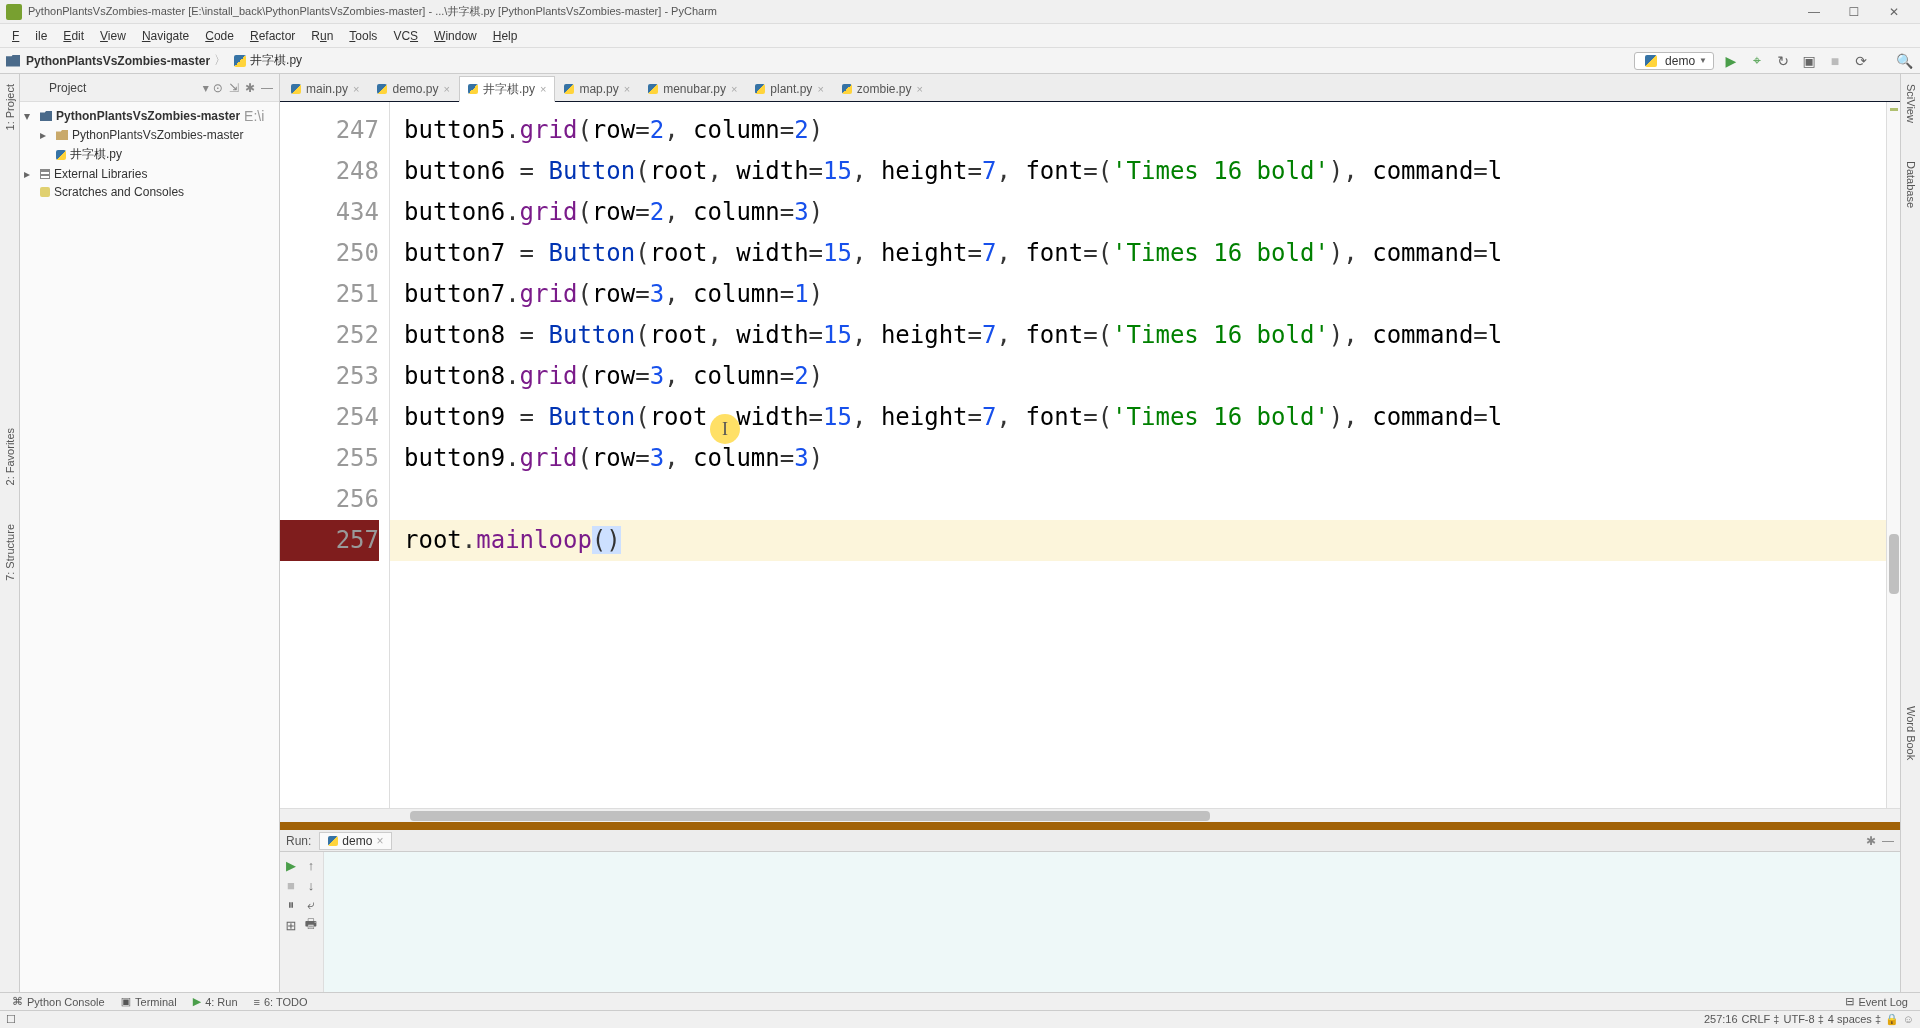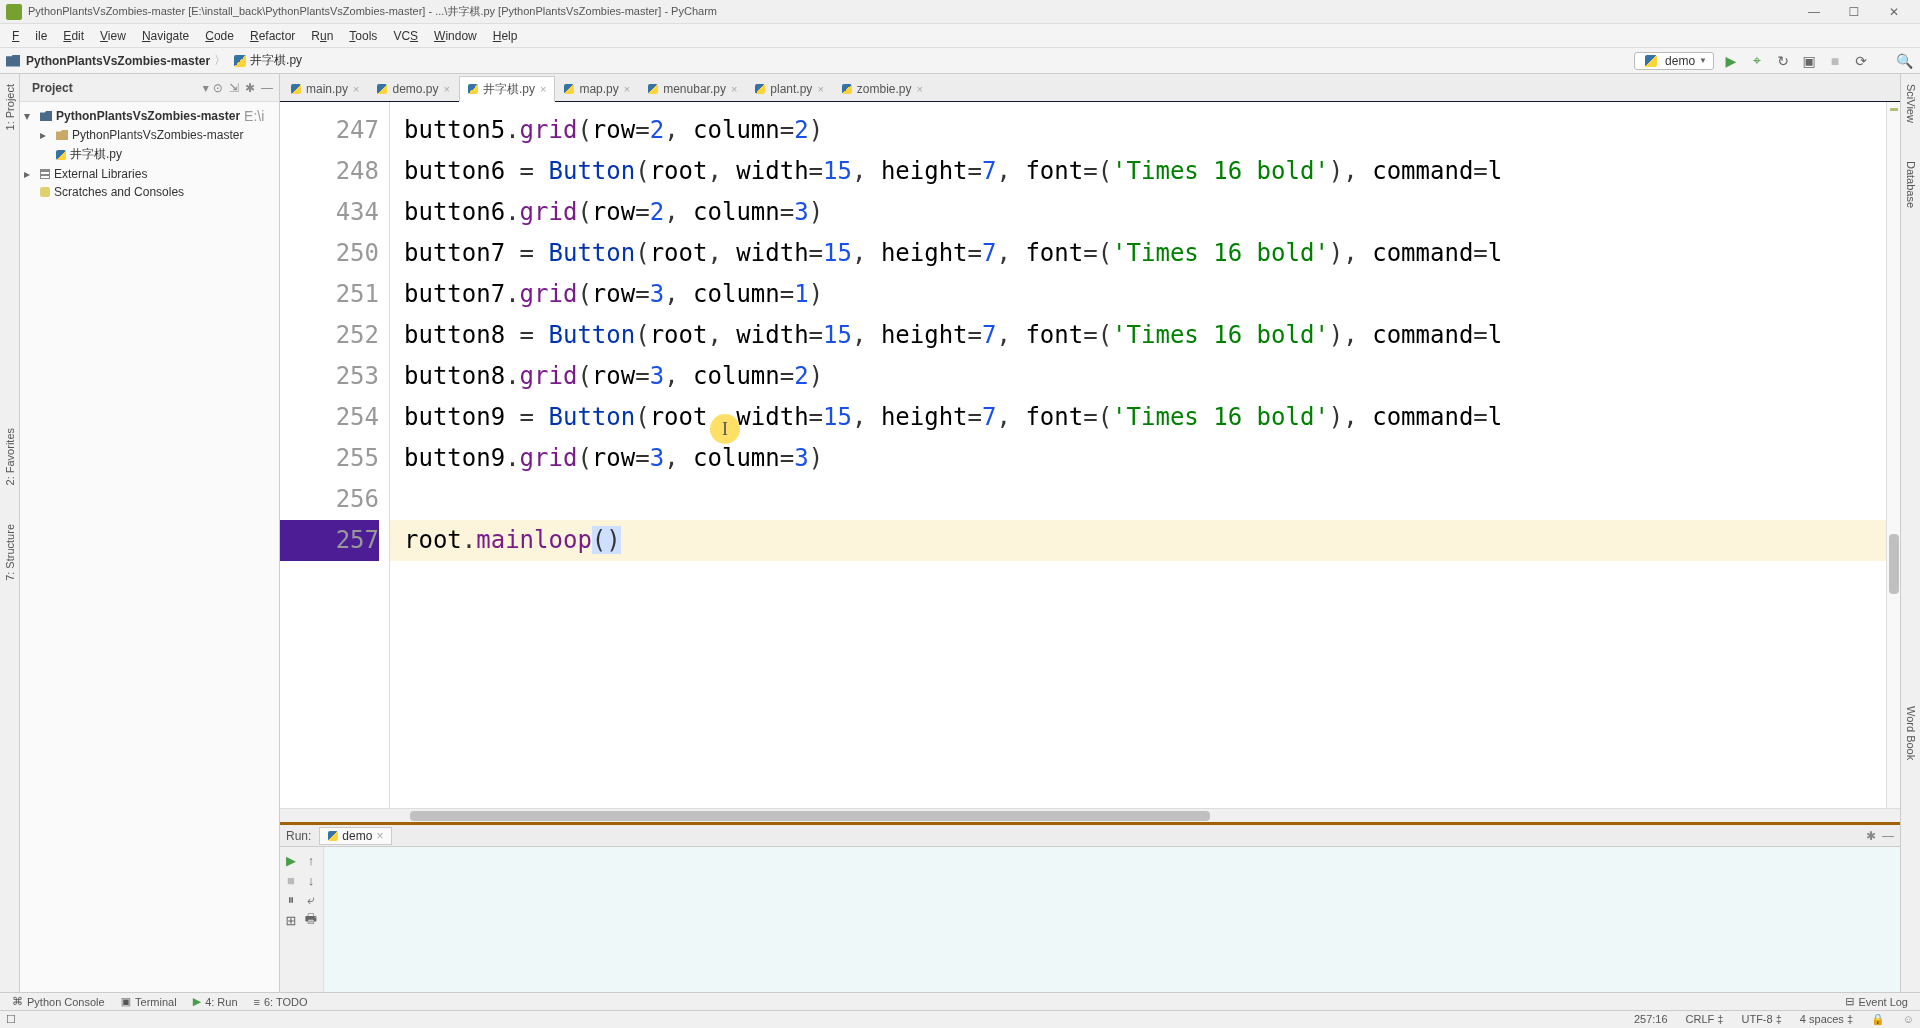--- a/index.html
+++ b/index.html
@@ -31,21 +31,21 @@
 
 
 .main { display: flex; height: calc(100% - 24px - 24px - 26px - 18px - 18px); }
 .left-gutter { width: 20px; background: #f0f0f0; border-right: 1px solid #ccc; display: flex; flex-direction: column; align-items: center; padding-top: 6px; gap: 30px; }
 .right-gutter { width: 20px; background: #f0f0f0; border-left: 1px solid #ccc; display: flex; flex-direction: column; align-items: center; padding-top: 6px; gap: 30px; }
 .vtab { writing-mode: vertical-rl; transform: rotate(180deg); font-size: 11px; color: #555; padding: 4px 2px; }
 .vtab-r { writing-mode: vertical-rl; font-size: 11px; color: #555; padding: 4px 2px; }
 
 .project-pane { width: 260px; background: #fafafa; border-right: 1px solid #ccc; display: flex; flex-direction: column; }
 .project-header { height: 28px; display: flex; align-items: center; padding: 0 6px; border-bottom: 1px solid #ddd; background: #f0f0f0; }
-.project-header .label { font-weight: bold; color: #444; flex: 1; }
+.project-header .label { font-weight: normal; color: #444; flex: 1; margin-left: 17px; }
 .project-header .hicons { display: flex; gap: 6px; color: #888; font-size: 12px; }
 .tree { padding: 4px 0; font-size: 12px; }
 .tree-row { display: flex; align-items: center; padding: 2px 4px; gap: 4px; white-space: nowrap; }
 .tree-row.indent1 { padding-left: 20px; }
 .tree .caret-r::before { content: "▸"; color: #666; width: 12px; display: inline-block; }
 .tree .caret-d::before { content: "▾"; color: #666; width: 12px; display: inline-block; }
 .tree .folder { width: 12px; height: 10px; background: #c9a96a; clip-path: polygon(0 15%, 40% 15%, 50% 0, 100% 0, 100% 100%, 0 100%); }
 .tree .proj-folder { width: 12px; height: 10px; background: #4a6a8a; clip-path: polygon(0 15%, 40% 15%, 50% 0, 100% 0, 100% 100%, 0 100%); }
 .tree .py { width: 10px; height: 10px; background: linear-gradient(135deg, #3673a5 50%, #ffd43b 50%); border-radius: 2px; }
 .tree .lib { width: 10px; height: 10px; border: 1px solid #888; background: repeating-linear-gradient(#888, #888 2px, #fff 2px, #fff 4px); }
@@ -70,42 +70,42 @@
 .code .sel { background: #cde0ff; }
 .cursor-highlight { position: absolute; width: 30px; height: 30px; background: #ffe066; border-radius: 50%; left: 430px; top: 312px; z-index: 5; display: flex; align-items: center; justify-content: center; font-family: serif; font-size: 18px; color: #555; }
 
 .h-scroll { height: 14px; background: #f0f0f0; border-top: 1px solid #ddd; position: relative; }
 .h-scroll .thumb { position: absolute; left: 130px; top: 2px; height: 10px; width: 800px; background: #c0c0c0; border-radius: 4px; }
 .v-strip { width: 14px; background: #f8f8f8; border-left: 1px solid #ddd; position: relative; }
 .v-strip .mark { position: absolute; left: 3px; width: 8px; height: 3px; background: #b0c070; }
 .v-strip .thumb-v { position: absolute; right: 1px; top: 432px; height: 60px; width: 10px; background: #c0c0c0; border-radius: 4px; }
 
 
-.run-panel { height: 170px; border-top: 3px solid #a16207; background: #f4f4f4; display: flex; flex-direction: column; }
+.run-panel { height: 170px; border-top: 8px solid #a16207; background: #f4f4f4; display: flex; flex-direction: column; }
 .run-header { height: 22px; display: flex; align-items: center; padding: 0 6px; background: #ededed; border-bottom: 1px solid #ccc; }
 .run-header .label { color: #555; }
 .run-header .tab-demo { margin-left: 8px; padding: 1px 8px; background: #fafafa; border: 1px solid #ccc; display: flex; align-items: center; gap: 4px; }
 .run-header .right { margin-left: auto; display: flex; gap: 6px; color: #888; }
 .run-body { flex: 1; display: flex; }
 .run-left-icons { width: 44px; display: flex; flex-direction: column; padding: 4px 2px; gap: 2px; background: #f0f0f0; border-right: 1px solid #ddd; }
 .run-left-icons .row { display: flex; gap: 2px; }
 .run-icon { width: 18px; height: 18px; display: flex; align-items: center; justify-content: center; font-size: 13px; color: #666; border: 1px solid transparent; }
 .run-icon.run { color: #4a9e4a; }
 .run-icon.stop { color: #c04040; }
 .console { flex: 1; background: #eef8f8; font-family: "Consolas", monospace; font-size: 22px; color: #334; padding: 8px 12px; line-height: 40px; overflow: hidden; }
 
 
 .bottom-tools { height: 18px; background: #f0f0f0; border-top: 1px solid #ccc; display: flex; align-items: center; padding: 0 4px; font-size: 11px; }
 .bottom-tools .tool { padding: 0 8px; color: #555; display: flex; align-items: center; gap: 4px; }
 .bottom-tools .tool .icon { font-size: 11px; }
 .bottom-tools .right { margin-left: auto; display: flex; }
 
 
 .statusbar { height: 18px; background: #f0f0f0; border-top: 1px solid #ccc; display: flex; align-items: center; padding: 0 6px; font-size: 11px; color: #555; }
-.statusbar .right { margin-left: auto; display: flex; gap: 18px; text-align: center; }
+.statusbar .right { margin-left: auto; display: flex; gap: 4px; text-align: center; }
 .statusbar .lock { color: #888; }
 .statusbar .lowbox { width: 14px; height: 14px; }
 </style>
 </head>
 <body>
 
 <div class="titlebar">
   <span class="app-icon"></span>
   <span class="title">PythonPlantsVsZombies-master [E:\install_back\PythonPlantsVsZombies-master] - ...\井字棋.py [PythonPlantsVsZombies-master] - PyCharm</span>
   <div class="window-controls">
@@ -245,21 +245,21 @@
             <div>247</div>
             <div>248</div>
             <div>434</div>
             <div>250</div>
             <div>251</div>
             <div>252</div>
             <div>253</div>
             <div>254</div>
             <div>255</div>
             <div>256</div>
-            <div style="background: #4c1d95;">257</div>
+            <div style="background: #7f1d1d;">257</div>
           </div>
         <div class="code" id="code"><div><span class="ident">button5</span><span>.</span><span class="method">grid</span><span>(</span><span class="ident">row</span><span>=</span><span class="numv">2</span><span>, </span><span class="ident">column</span><span>=</span><span class="numv">2</span><span>)</span></div><div><span class="ident">button6 </span><span>= </span><span class="call">Button</span><span>(</span><span class="ident">root</span><span>, </span><span class="ident">width</span><span>=</span><span class="numv">15</span><span>, </span><span class="ident">height</span><span>=</span><span class="numv">7</span><span>, </span><span class="ident">font</span><span>=(</span><span class="str">'Times 16 bold'</span><span>), </span><span class="ident">command</span><span>=</span><span class="ident">l</span></div><div><span class="ident">button6</span><span>.</span><span class="method">grid</span><span>(</span><span class="ident">row</span><span>=</span><span class="numv">2</span><span>, </span><span class="ident">column</span><span>=</span><span class="numv">3</span><span>)</span></div><div><span class="ident">button7 </span><span>= </span><span class="call">Button</span><span>(</span><span class="ident">root</span><span>, </span><span class="ident">width</span><span>=</span><span class="numv">15</span><span>, </span><span class="ident">height</span><span>=</span><span class="numv">7</span><span>, </span><span class="ident">font</span><span>=(</span><span class="str">'Times 16 bold'</span><span>), </span><span class="ident">command</span><span>=</span><span class="ident">l</span></div><div><span class="ident">button7</span><span>.</span><span class="method">grid</span><span>(</span><span class="ident">row</span><span>=</span><span class="numv">3</span><span>, </span><span class="ident">column</span><span>=</span><span class="numv">1</span><span>)</span></div><div><span class="ident">button8 </span><span>= </span><span class="call">Button</span><span>(</span><span class="ident">root</span><span>, </span><span class="ident">width</span><span>=</span><span class="numv">15</span><span>, </span><span class="ident">height</span><span>=</span><span class="numv">7</span><span>, </span><span class="ident">font</span><span>=(</span><span class="str">'Times 16 bold'</span><span>), </span><span class="ident">command</span><span>=</span><span class="ident">l</span></div><div><span class="ident">button8</span><span>.</span><span class="method">grid</span><span>(</span><span class="ident">row</span><span>=</span><span class="numv">3</span><span>, </span><span class="ident">column</span><span>=</span><span class="numv">2</span><span>)</span></div><div><span class="ident">button9 </span><span>= </span><span class="call">Button</span><span>(</span><span class="ident">root</span><span>, </span><span class="ident">width</span><span>=</span><span class="numv">15</span><span>, </span><span class="ident">height</span><span>=</span><span class="numv">7</span><span>, </span><span class="ident">font</span><span>=(</span><span class="str">'Times 16 bold'</span><span>), </span><span class="ident">command</span><span>=</span><span class="ident">l</span></div><div><span class="ident">button9</span><span>.</span><span class="method">grid</span><span>(</span><span class="ident">row</span><span>=</span><span class="numv">3</span><span>, </span><span class="ident">column</span><span>=</span><span class="numv">3</span><span>)</span></div><div>&nbsp;</div><div class="hl-line"><span class="ident">root</span><span>.</span><span class="method">mainloop</span><span class="sel">()</span></div></div>
         <div class="v-strip">
           <div class="mark" style="top:6px"></div>
           <div class="thumb-v"></div>
         </div>
         <div class="cursor-highlight">I</div>
       </div>
       <div class="h-scroll">
         <div class="thumb"></div>

